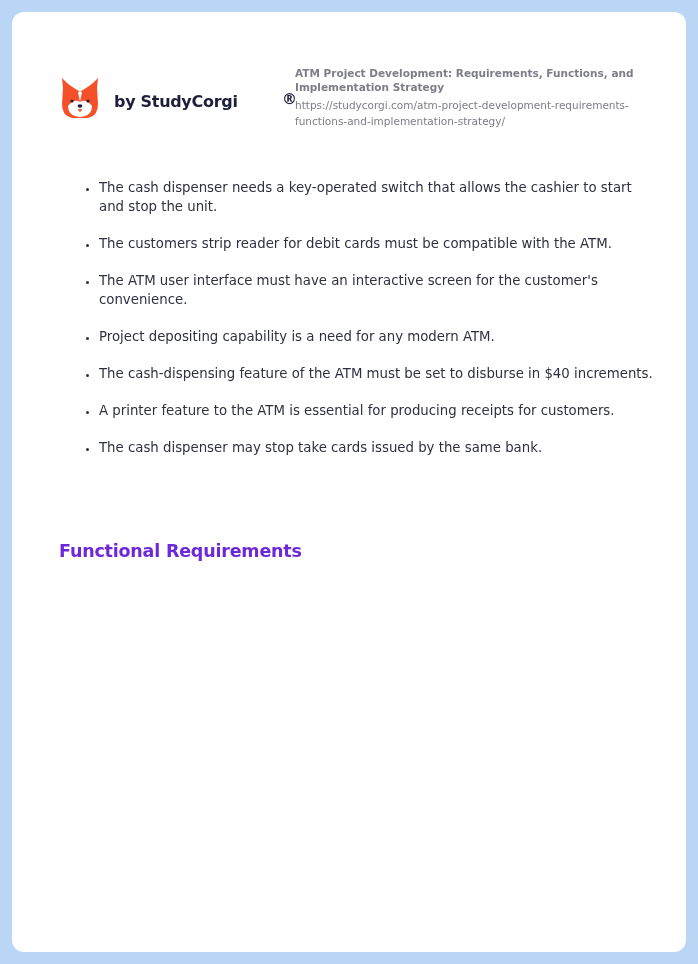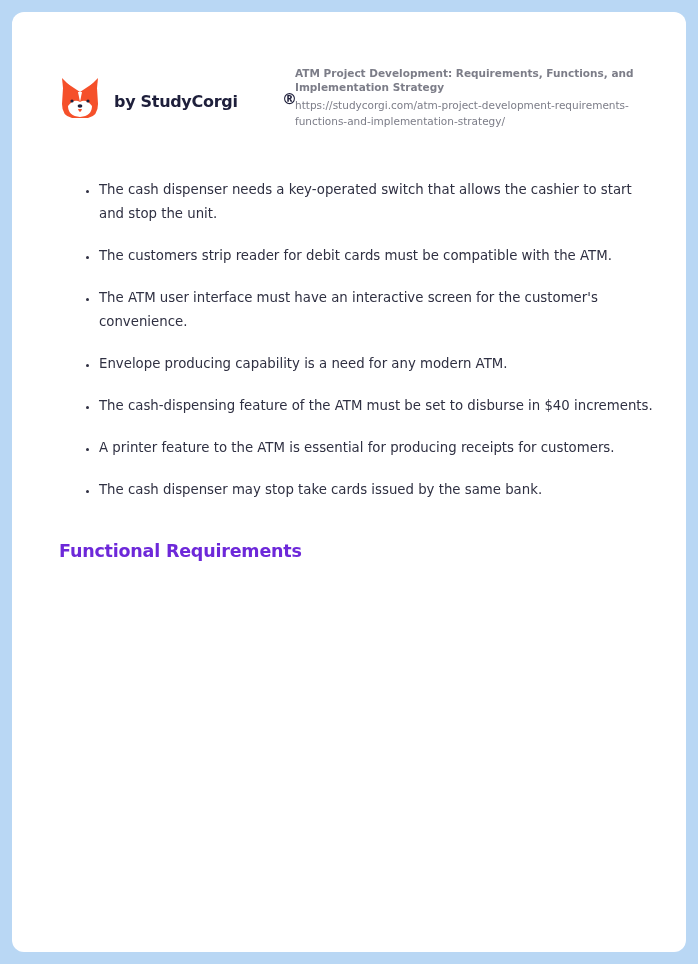--- a/index.html
+++ b/index.html
@@ -62,21 +62,21 @@
     ul.reqs {
       position: absolute;
       left: 59px; top: 178px;
       width: 600px;
       margin: 0; padding: 0 0 0 40px;
       box-sizing: border-box;
       list-style: disc;
       color: #2f3042;
       font-family: "DejaVu Sans", sans-serif;
       font-size: 13.3px;
-      line-height: 24px;
+      line-height: 19px;
     }
     ul.reqs li { margin: 0 0 18px 0; padding: 0; }
     ul.reqs li::marker { font-size: 11px; }
     h2.section {
       position: absolute;
       left: 59px; top: 541px;
       margin: 0;
       font-family: "DejaVu Sans", sans-serif;
       font-weight: bold;
       font-size: 17.5px;
@@ -115,19 +115,19 @@
 
 <div class="meta">
   <div class="meta-title">ATM Project Development: Requirements, Functions, and Implementation Strategy</div>
   <div class="meta-url">https://studycorgi.com/atm-project-development-requirements-functions-and-implementation-strategy/</div>
 </div>
 
 <ul class="reqs">
   <li>The cash dispenser needs a key-operated switch that allows the cashier to start and stop the unit.</li>
   <li>The customers strip reader for debit cards must be compatible with the ATM.</li>
   <li>The ATM user interface must have an interactive screen for the customer's convenience.</li>
-  <li>Envelope producing capability is a need for any modern ATM.</li>
+  <li>Project depositing capability is a need for any modern ATM.</li>
   <li>The cash-dispensing feature of the ATM must be set to disburse in $40 increments.</li>
   <li>A printer feature to the ATM is essential for producing receipts for customers.</li>
   <li>The cash dispenser may stop take cards issued by the same bank.</li>
 </ul>
 
 <h2 class="section">Functional Requirements</h2>
 
 </body></html>

